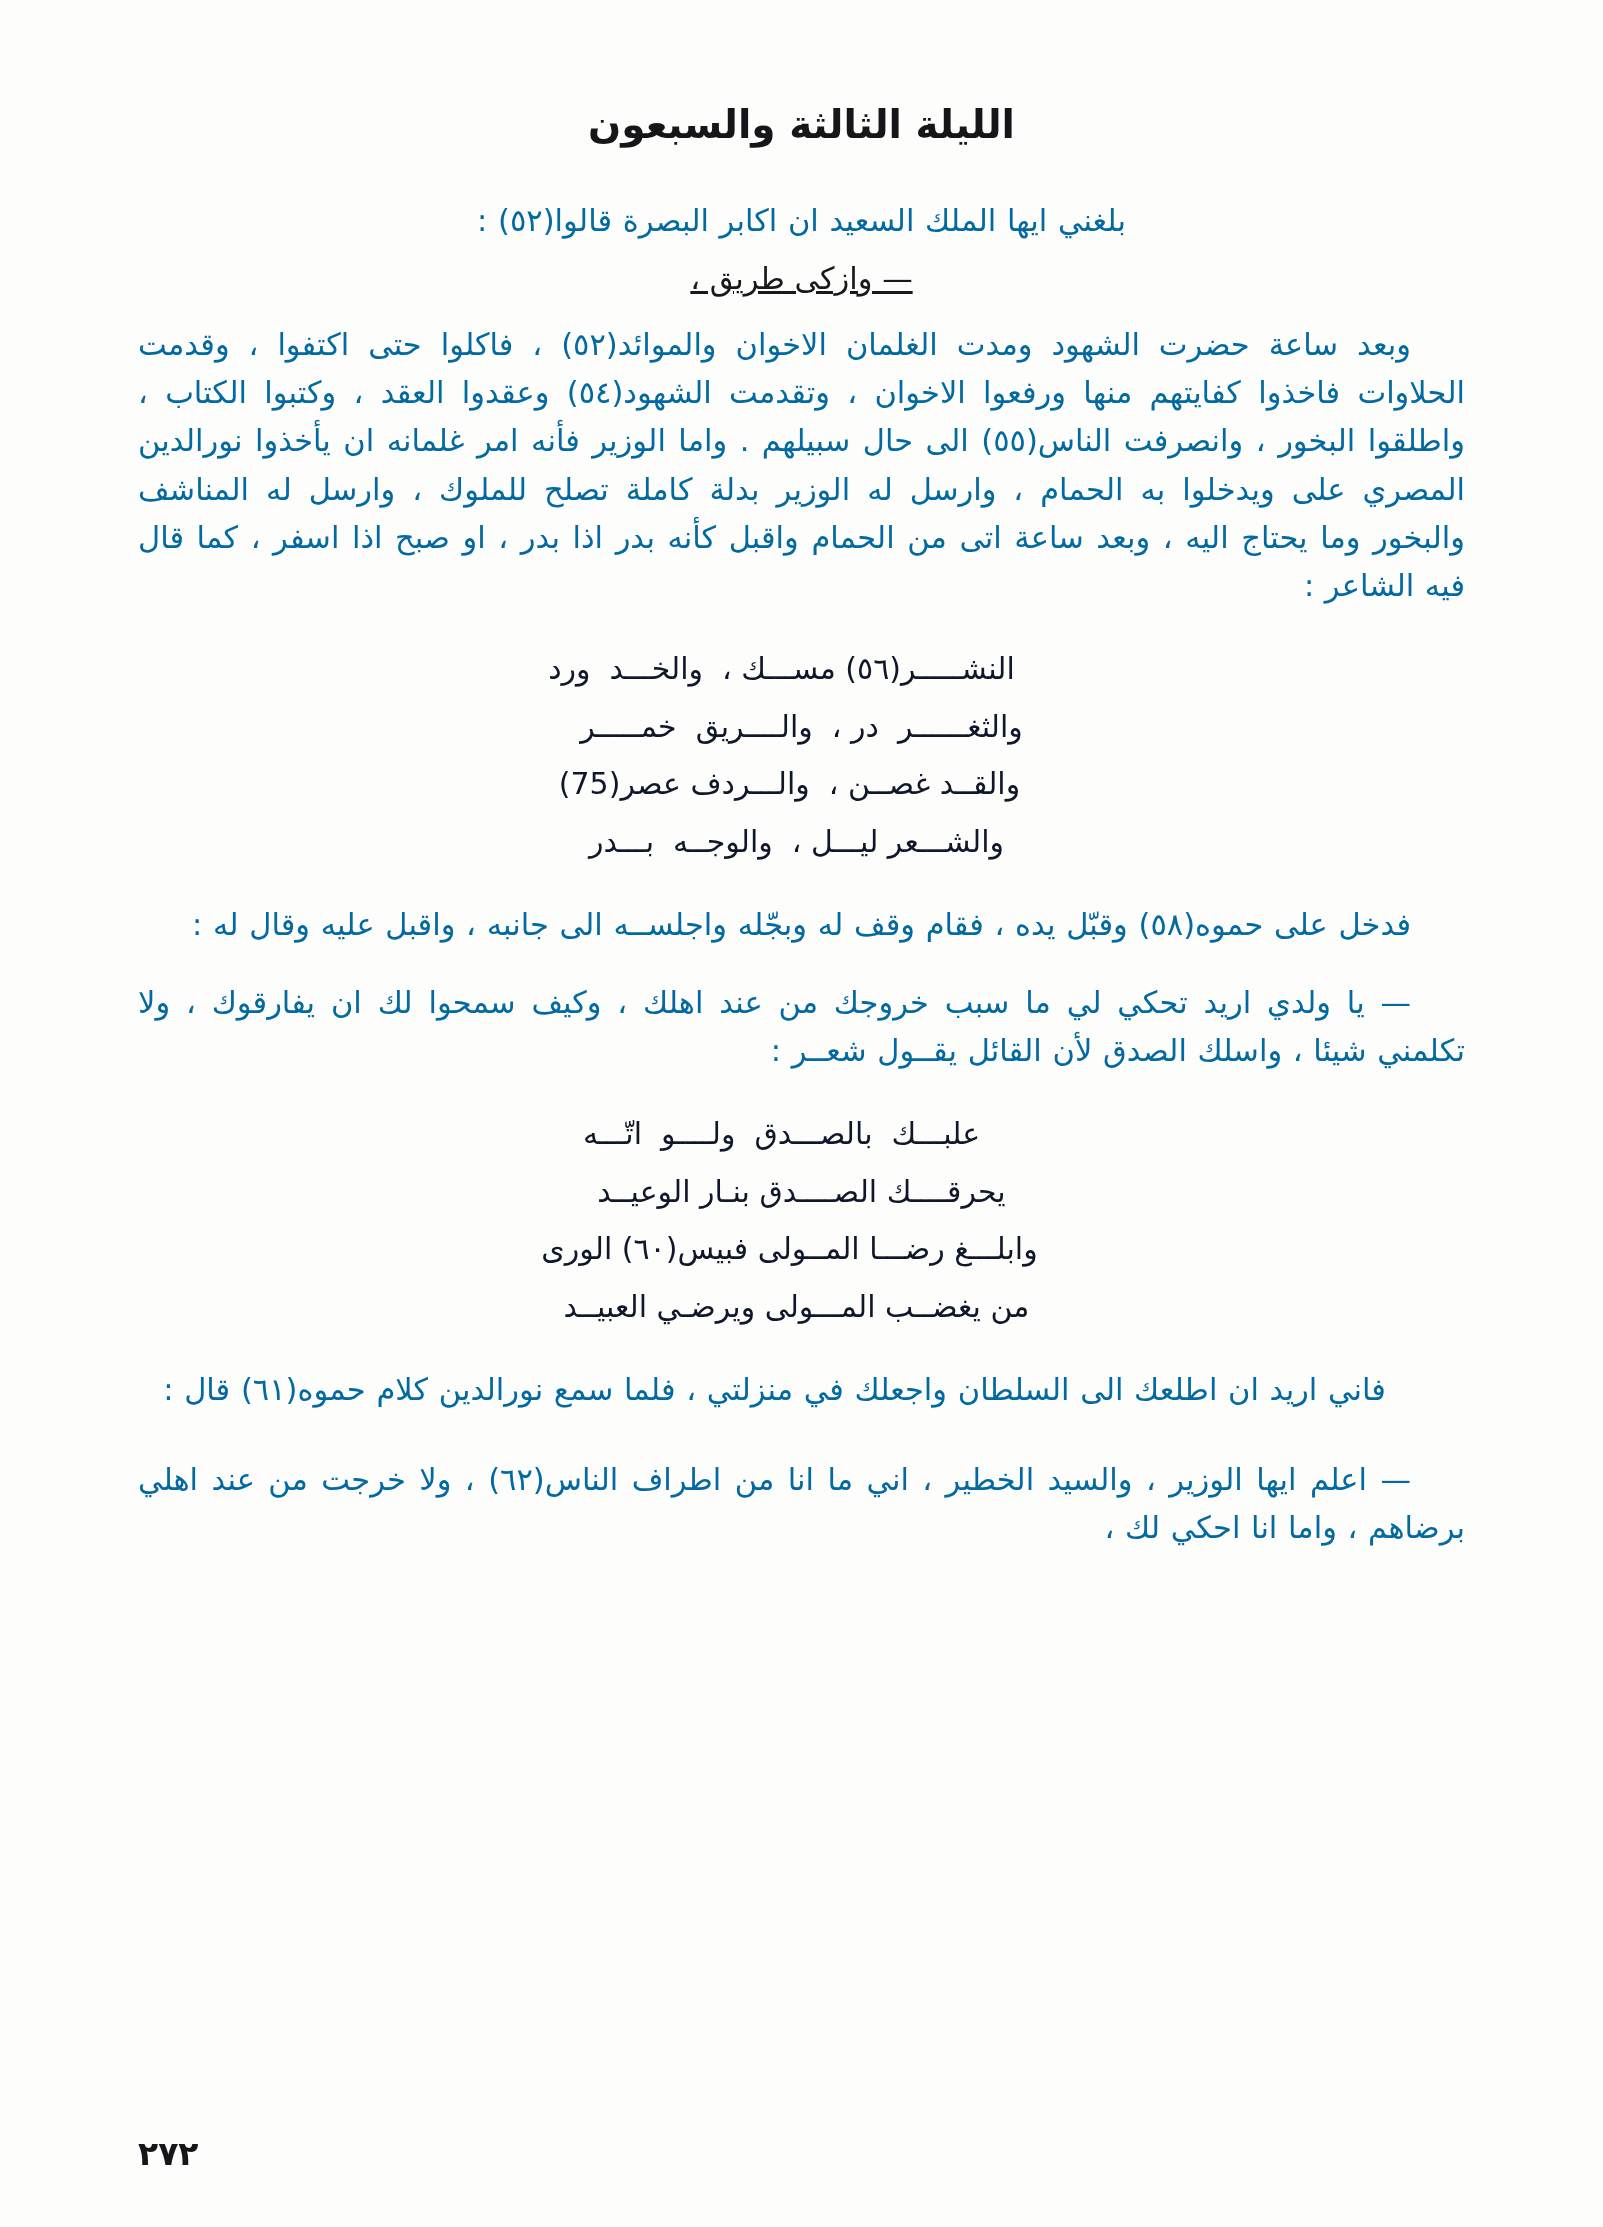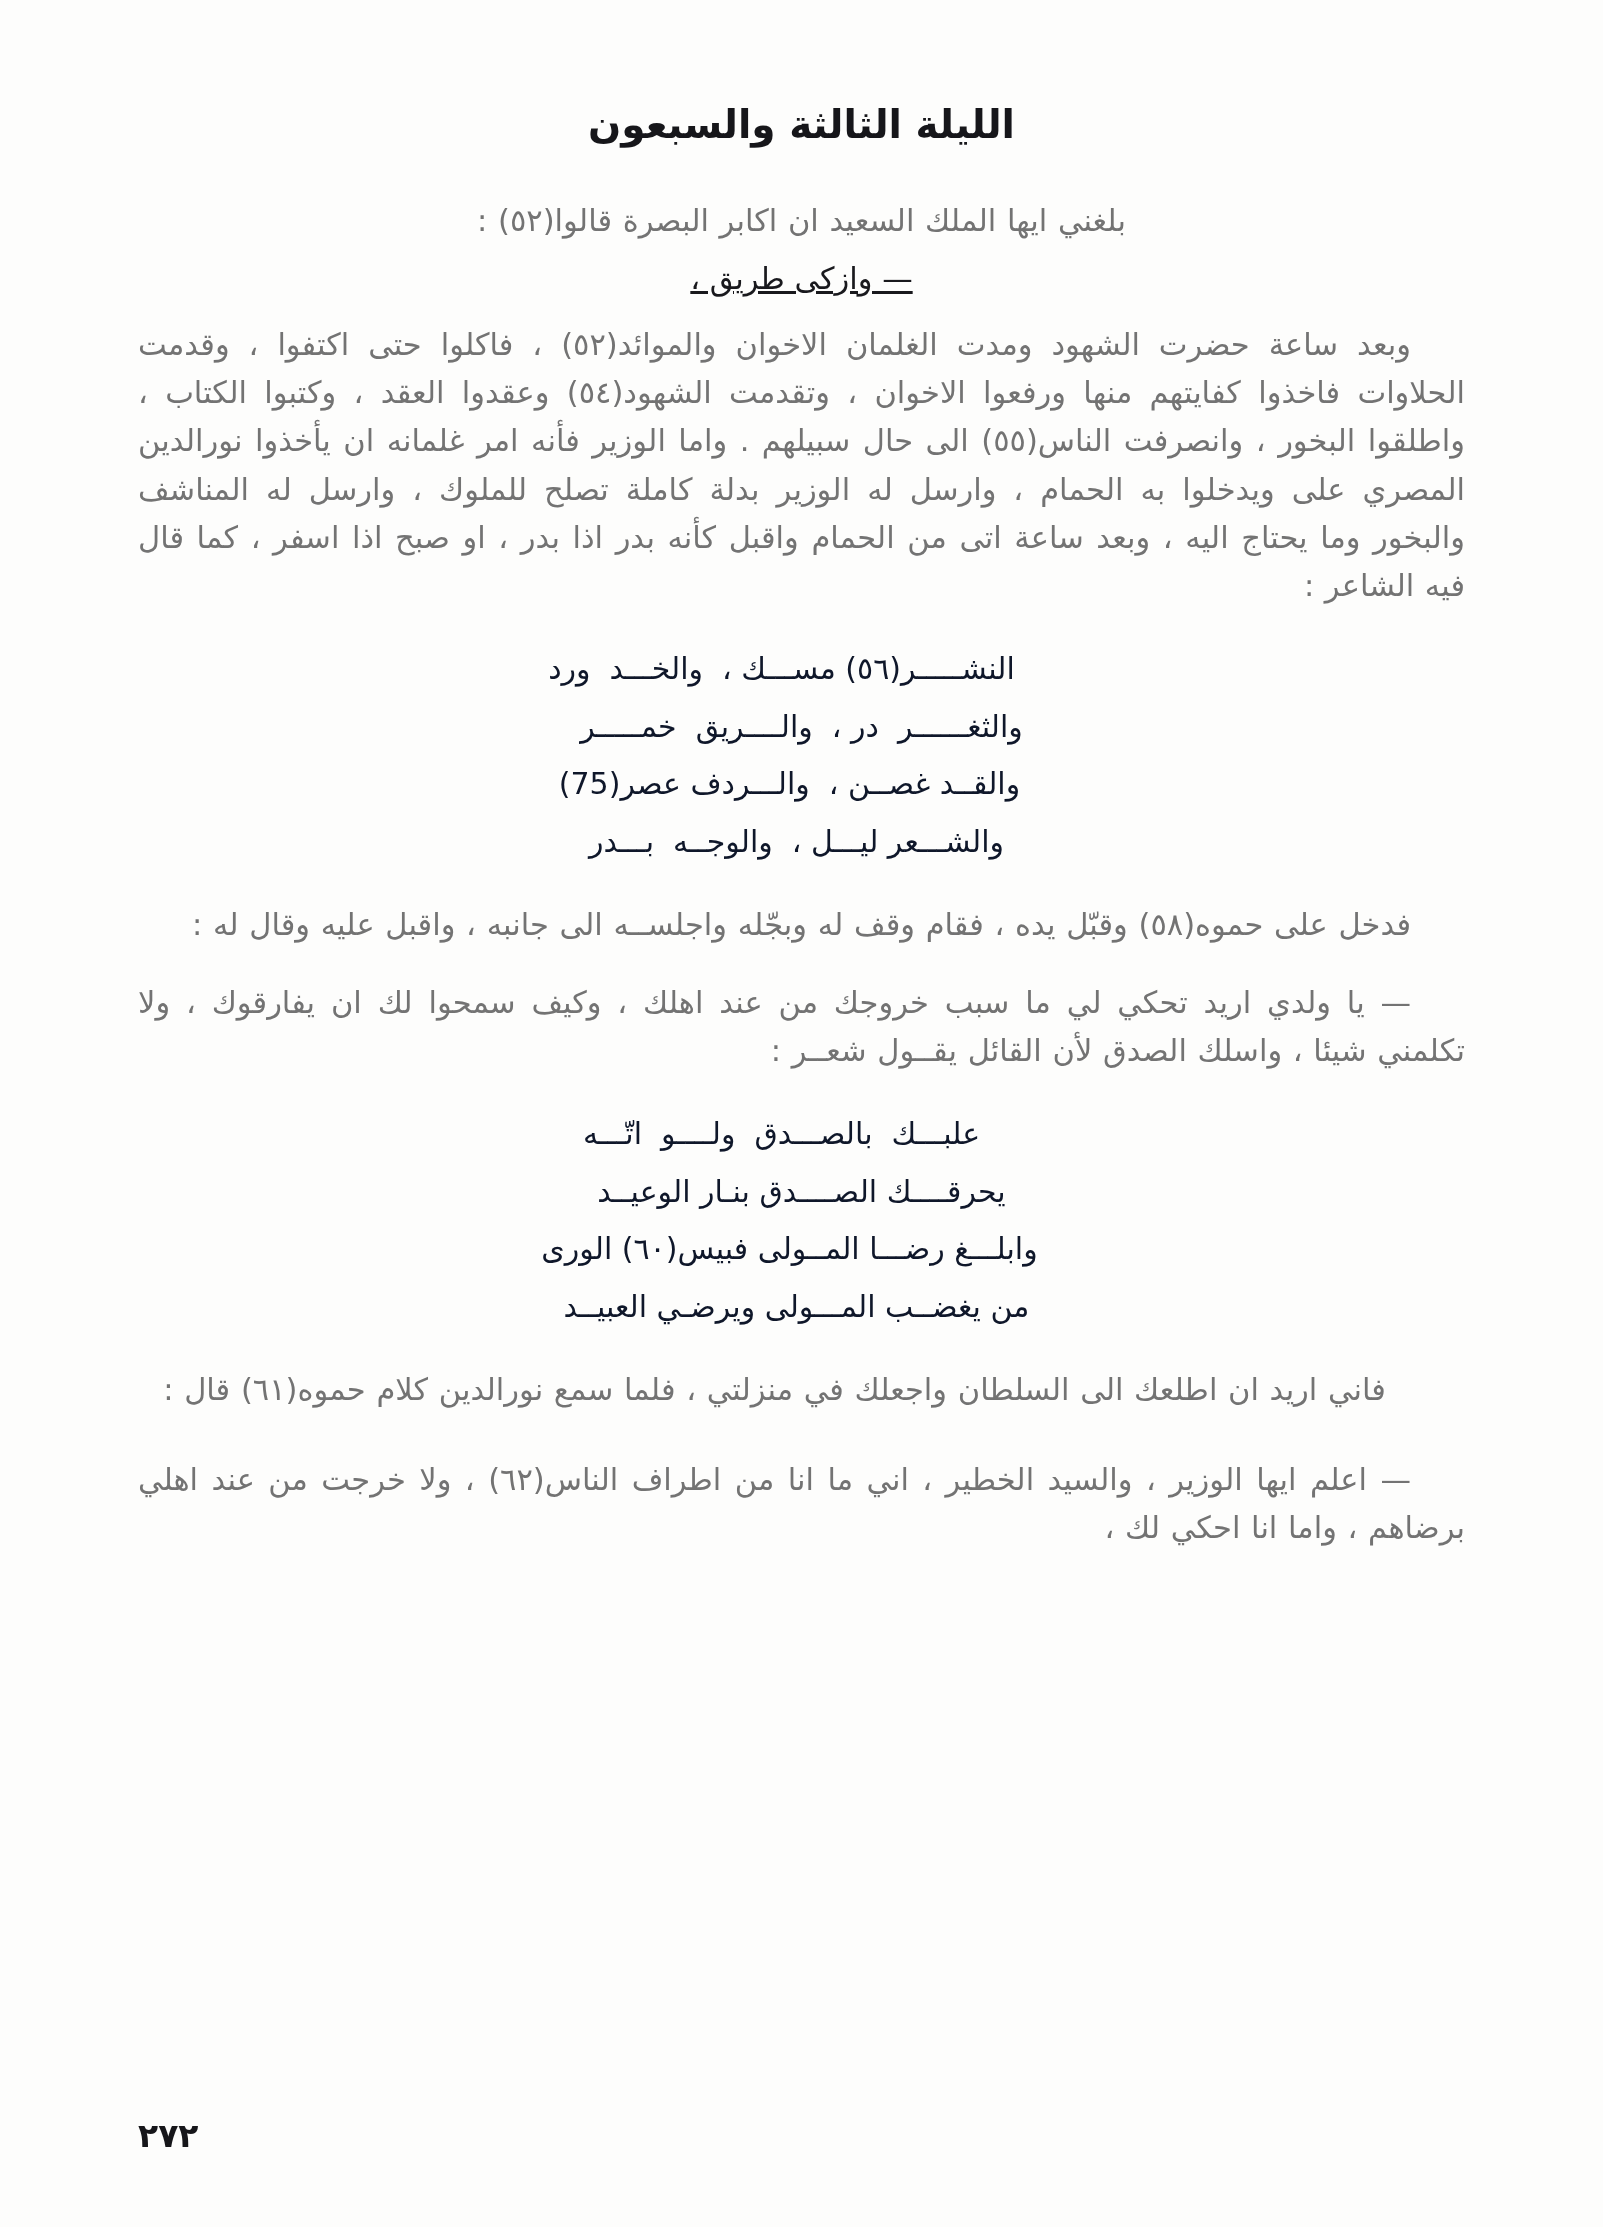--- a/index.html
+++ b/index.html
@@ -40,21 +40,21 @@
     letter-spacing: 0.5px;
     margin: 8px 0 46px 0;
     line-height: 1.3;
   }
 
   
   .prose {
     font-family: "DejaVu Sans", sans-serif;
     font-size: 30.5px;
     line-height: 1.58;
-    color: #737373;
+    color: #0369a1;
     text-align: justify;
     text-align-last: justify;
     margin: 0 0 16px 0;
     word-spacing: 1px;
   }
   .prose.lead {
     text-align: center;
     text-align-last: center;
     margin-bottom: 10px;
   }
@@ -96,21 +96,21 @@
     letter-spacing: 0.2px;
   }
   .verse.v1 { padding-right: 40px; }
   .verse.v2 { padding-right: 0px; }
   .verse.v3 { padding-right: 24px; }
   .verse.v4 { padding-right: 10px; }
 
   
   .page-number {
     position: absolute;
-    bottom: 72px;
+    bottom: 54px;
     left: 138px;
     font-family: "DejaVu Sans", sans-serif;
     font-size: 33px;
     font-weight: bold;
     color: #16161a;
     letter-spacing: 1px;
   }
 
   .spacer-sm { height: 14px; }
   .spacer-md { height: 26px; }

